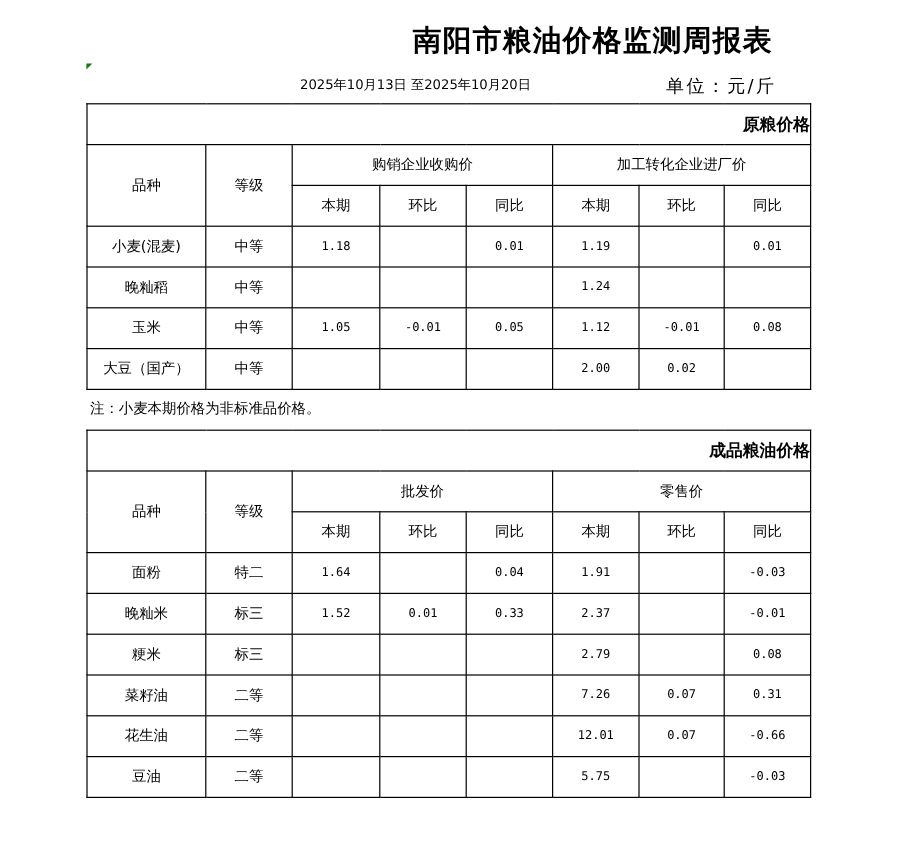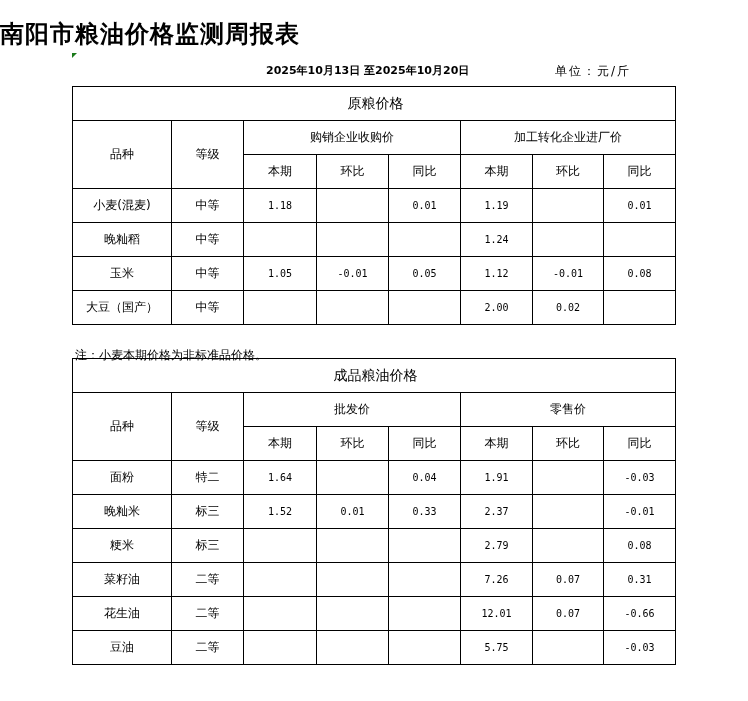--- a/index.html
+++ b/index.html
@@ -1,46 +1,46 @@
 <!DOCTYPE html>
 <html><head>
 <meta charset="utf-8">
 <style>
   * { box-sizing: border-box; margin: 0; padding: 0; }
   html, body { width: 748px; height: 701px; background: #ffffff; overflow: hidden; }
   body { position: relative; font-family: "DejaVu Sans", sans-serif; color: #000; }
   .title {
-    position: absolute; left: 0; top: 18px; width: 644px; text-align: left;
+    position: absolute; left: 0; top: 18px; width: 644px; text-align: right;
     font-family: "DejaVu Serif", serif; font-weight: bold; font-size: 24px; letter-spacing: 1px;
   }
   .corner-mark {
     position: absolute; left: 72px; top: 53px; width: 0; height: 0;
     border-top: 5px solid #1a7a1a; border-right: 5px solid transparent;
   }
   .daterange {
-    position: absolute; left: 266px; top: 63px; font-size: 11px; font-weight: bold;
+    position: absolute; left: 250px; top: 63px; font-size: 11px;
   }
   .unit {
-    position: absolute; left: 555px; top: 63px; font-size: 12px; letter-spacing: 2px;
+    position: absolute; left: 555px; top: 63px; font-size: 15px; letter-spacing: 2px;
   }
   table {
     position: absolute; left: 72px; border-collapse: collapse; table-layout: fixed;
     width: 604px; font-size: 12px;
   }
   table td {
     border: 1px solid #000; text-align: center; vertical-align: middle; height: 34px;
     padding: 0;
   }
   table td.section {
-    text-align: center; font-weight: normal; font-size: 14px; padding-left: 3px;
+    text-align: right; font-weight: bold; font-size: 14px; padding-left: 3px;
   }
   table td.num { font-family: "DejaVu Sans Mono", monospace; font-size: 10px; }
   #table1 { top: 86px; border: 1.5px solid #000; }
   #table2 { top: 358px; border: 1.5px solid #000; padding-left: 44px; }
-  .note { position: absolute; left: 75px; top: 347px; font-size: 12px; }
+  .note { position: absolute; left: 75px; top: 332px; font-size: 12px; }
 </style>
 </head>
 <body>
 
 <div class="title">南阳市粮油价格监测周报表</div>
 <div class="corner-mark"></div>
 <div class="daterange">2025年10月13日 至2025年10月20日</div>
 <div class="unit">单位：元/斤</div>
 
 <table id="table1">

